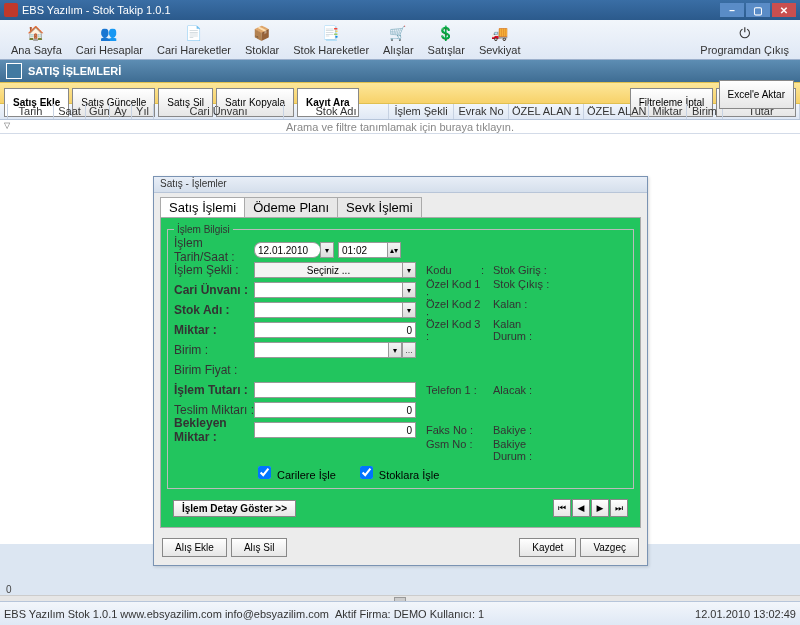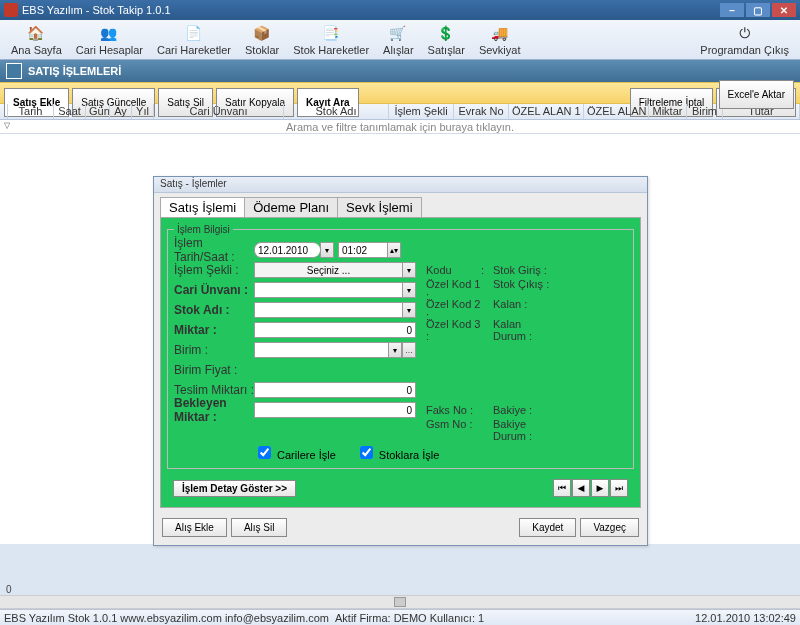--- a/index.html
+++ b/index.html
@@ -47,21 +47,21 @@
 .chk-row { display:flex; gap:20px; padding:2px 0 0 80px; font-size:10px; }
 .detail-row { display:flex; align-items:center; justify-content:space-between; padding:4px 6px; }
 .detail-btn { border:1px solid #888; background:linear-gradient(#fff,#e6e6e6); padding:2px 8px; font-size:10px; font-weight:bold; cursor:pointer; }
 .nav-group { display:flex; gap:1px; }
 .nav-group .nbtn { width:18px; height:18px; border:1px solid #888; background:linear-gradient(#fff,#e6e6e6); font-size:9px; display:flex; align-items:center; justify-content:center; cursor:pointer; }
 .dlg-footer { display:flex; padding:4px 8px 8px 8px; gap:4px; }
 .dlg-footer .spacer { flex:1; }
 .dlg-footer .fbtn { border:1px solid #888; background:linear-gradient(#fff,#e6e6e6); padding:3px 12px; font-size:10px; cursor:pointer; }
 .hscroll { position:absolute; bottom:16px; left:0; right:0; height:14px; background:#e6e6e6; border-top:1px solid #ccc; border-bottom:1px solid #ccc; display:flex; align-items:center; }
 .hscroll .hbar { margin:0 auto; width:12px; height:10px; background:#ccc; border:1px solid #999; }
-.statusbar { position:absolute; bottom:0; left:0; right:0; height:16px; background:linear-gradient(#f2f6fb,#dfe8f5); border-top:1px solid #b6c5da; display:flex; align-items:center; font-size:10px; color:#333; padding:0 4px; gap:6px; }
+.statusbar { position:absolute; bottom:0; left:0; right:0; height:24px; background:linear-gradient(#f2f6fb,#dfe8f5); border-top:1px solid #b6c5da; display:flex; align-items:center; font-size:10px; color:#333; padding:0 4px; gap:6px; }
 .statusbar .spacer { flex:1; }
 .bottom-row { position:absolute; bottom:30px; left:6px; font-size:10px; color:#444; }
 .side-btn { position:absolute; right:6px; top:58px; }
 </style>
 </head>
 <body>
 
 <div class="titlebar">
   <div class="icon"></div>
   <span>EBS Yazılım - Stok Takip 1.0.1</span>
@@ -232,20 +232,29 @@
             <input class="fld" style="width: 134px;">
             <div class="cbtn">▾</div>
             <div class="cbtn">…</div>
           </div>
       </div>
 
       <div class="row">
         <div class="lbl">Birim Fiyat :</div>
       </div>
 
+      <div class="row">
+        <div class="lbl bold">İşlem Tutarı :</div>
+        <input class="fld" style="width: 162px;">
+        <div class="rcol">
+            <div class="rk">Telefon 1 :</div>
+            <div style="width:12px"></div>
+            <div class="rv">Alacak :</div>
+          </div>
+      </div>
 
       <div class="row">
         <div class="lbl">Teslim Miktarı :</div>
         <input class="fld" style="width: 162px; text-align: right;" value="0">
       </div>
 
       <div class="row">
         <div class="lbl bold">Bekleyen Miktar :</div>
         <input class="fld" style="width: 162px; text-align: right;" value="0">
         <div class="rcol">

